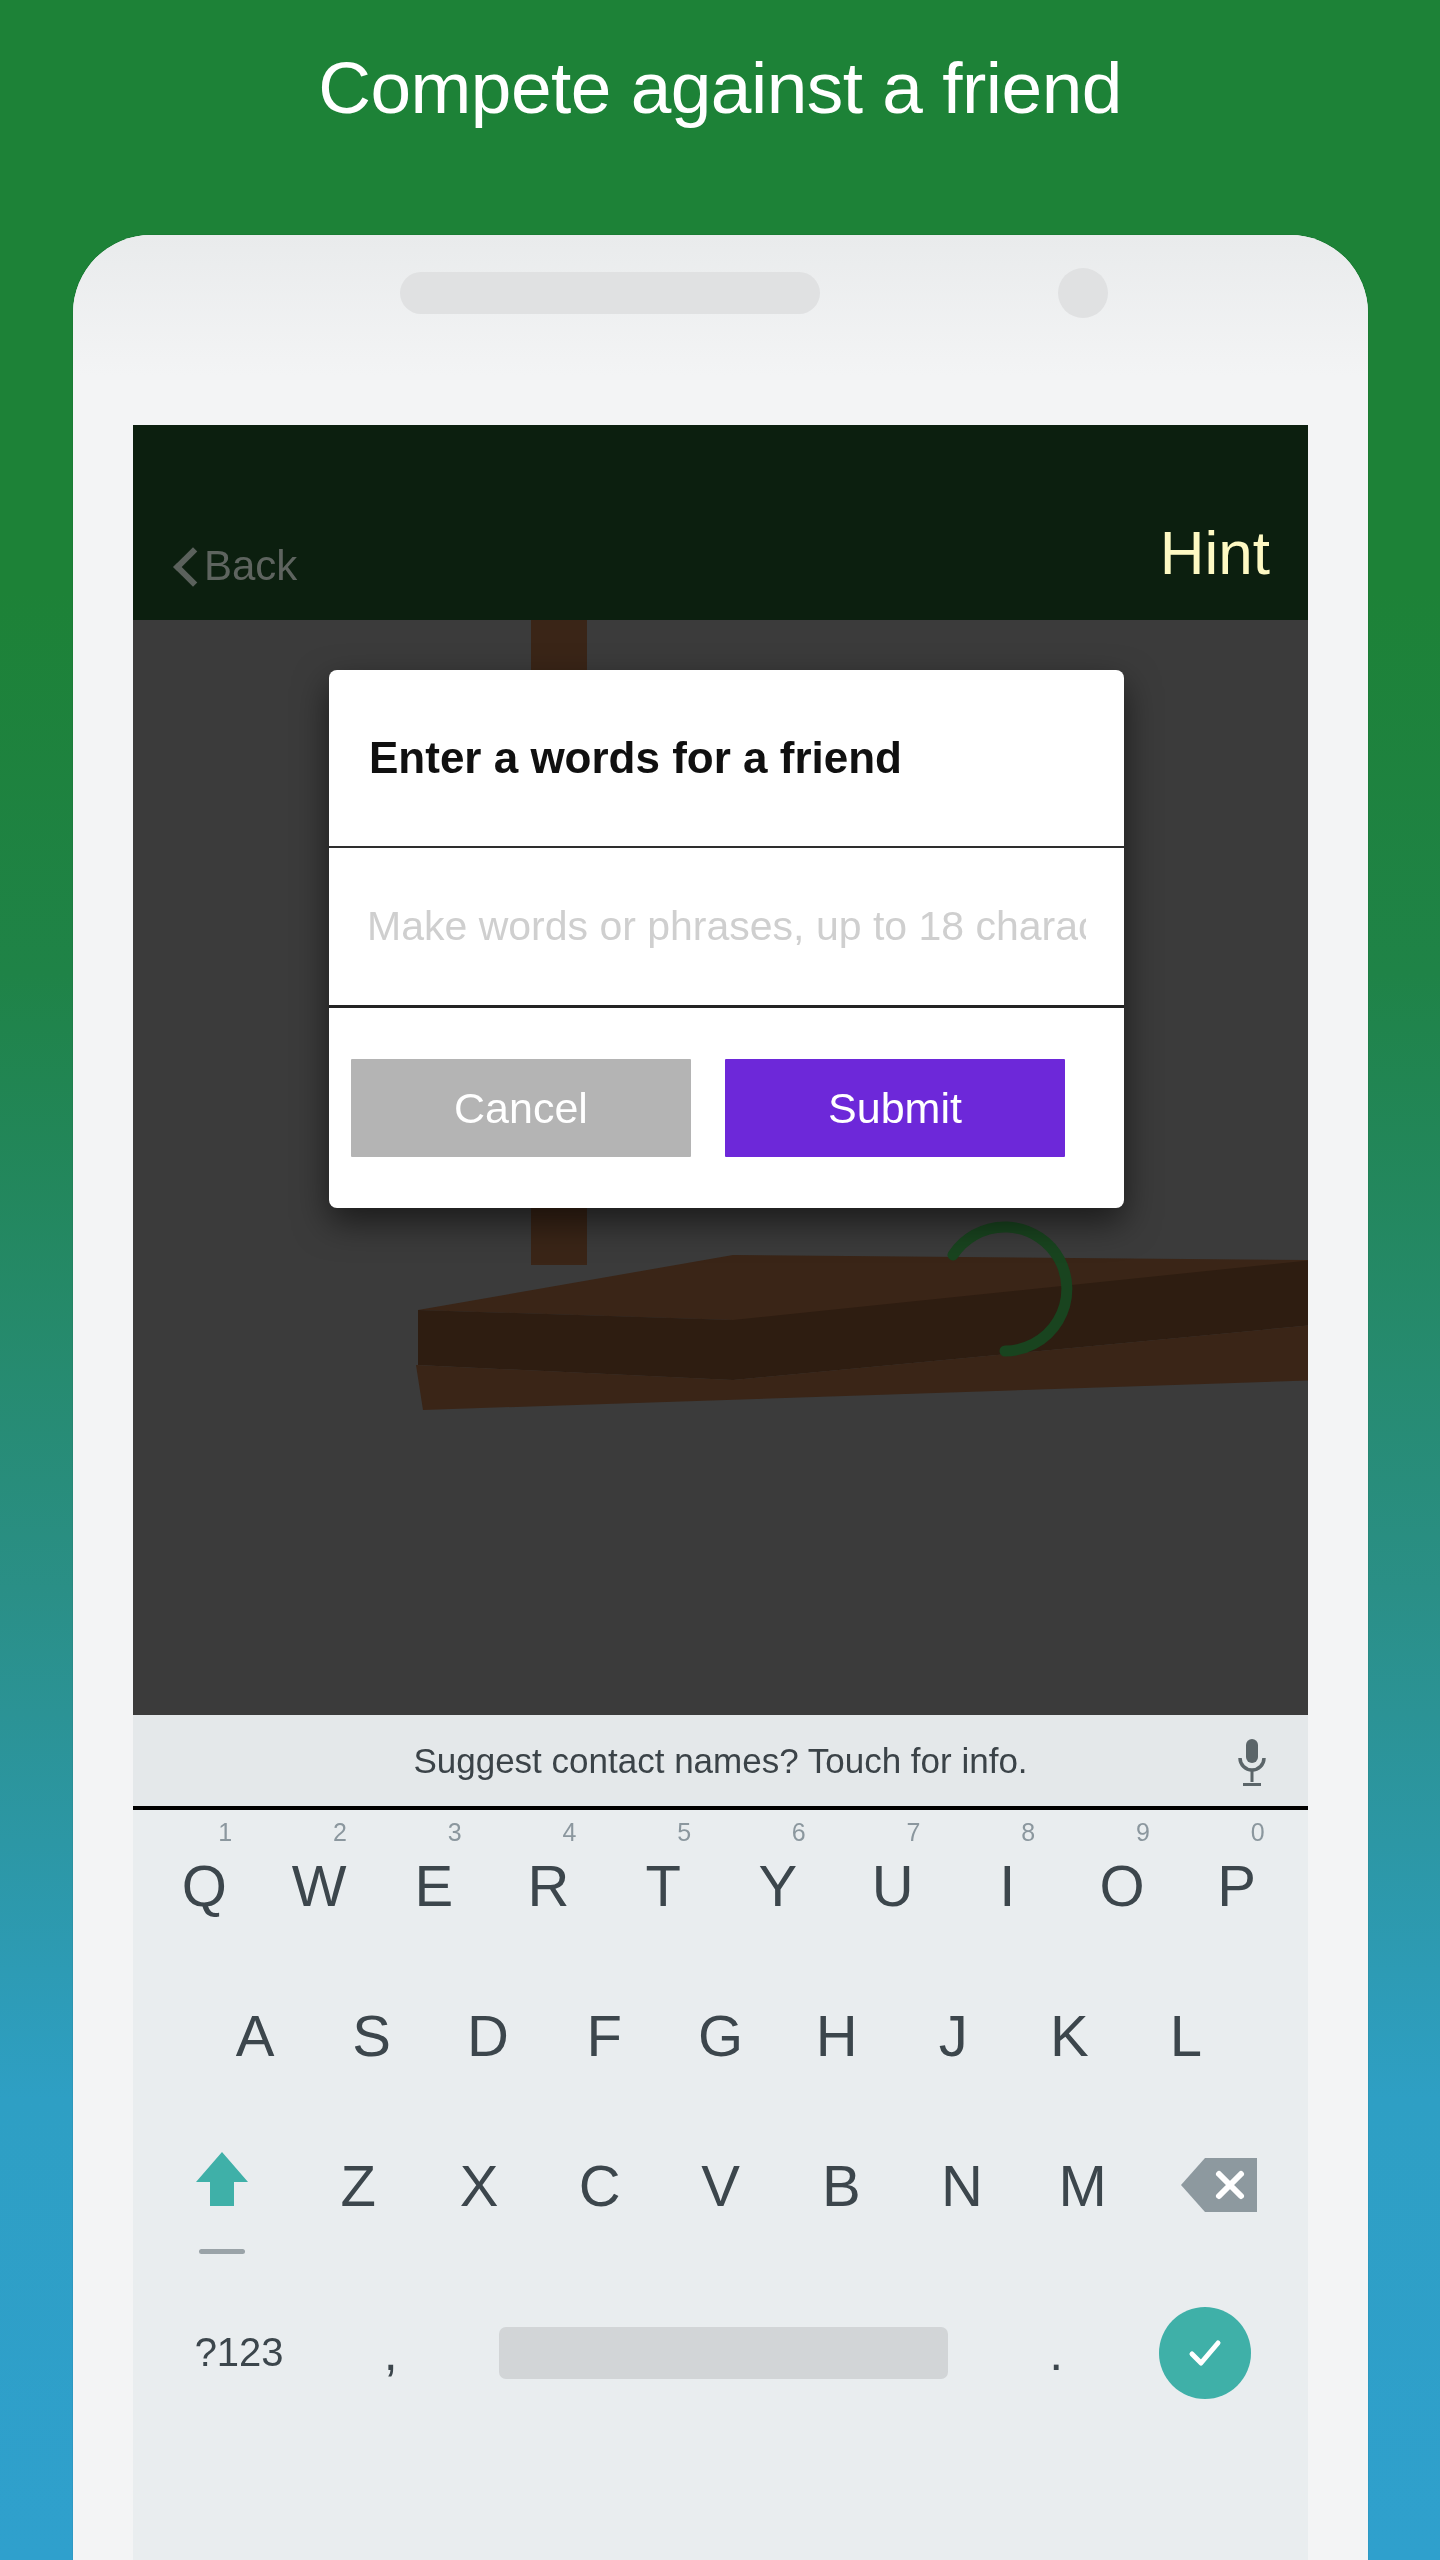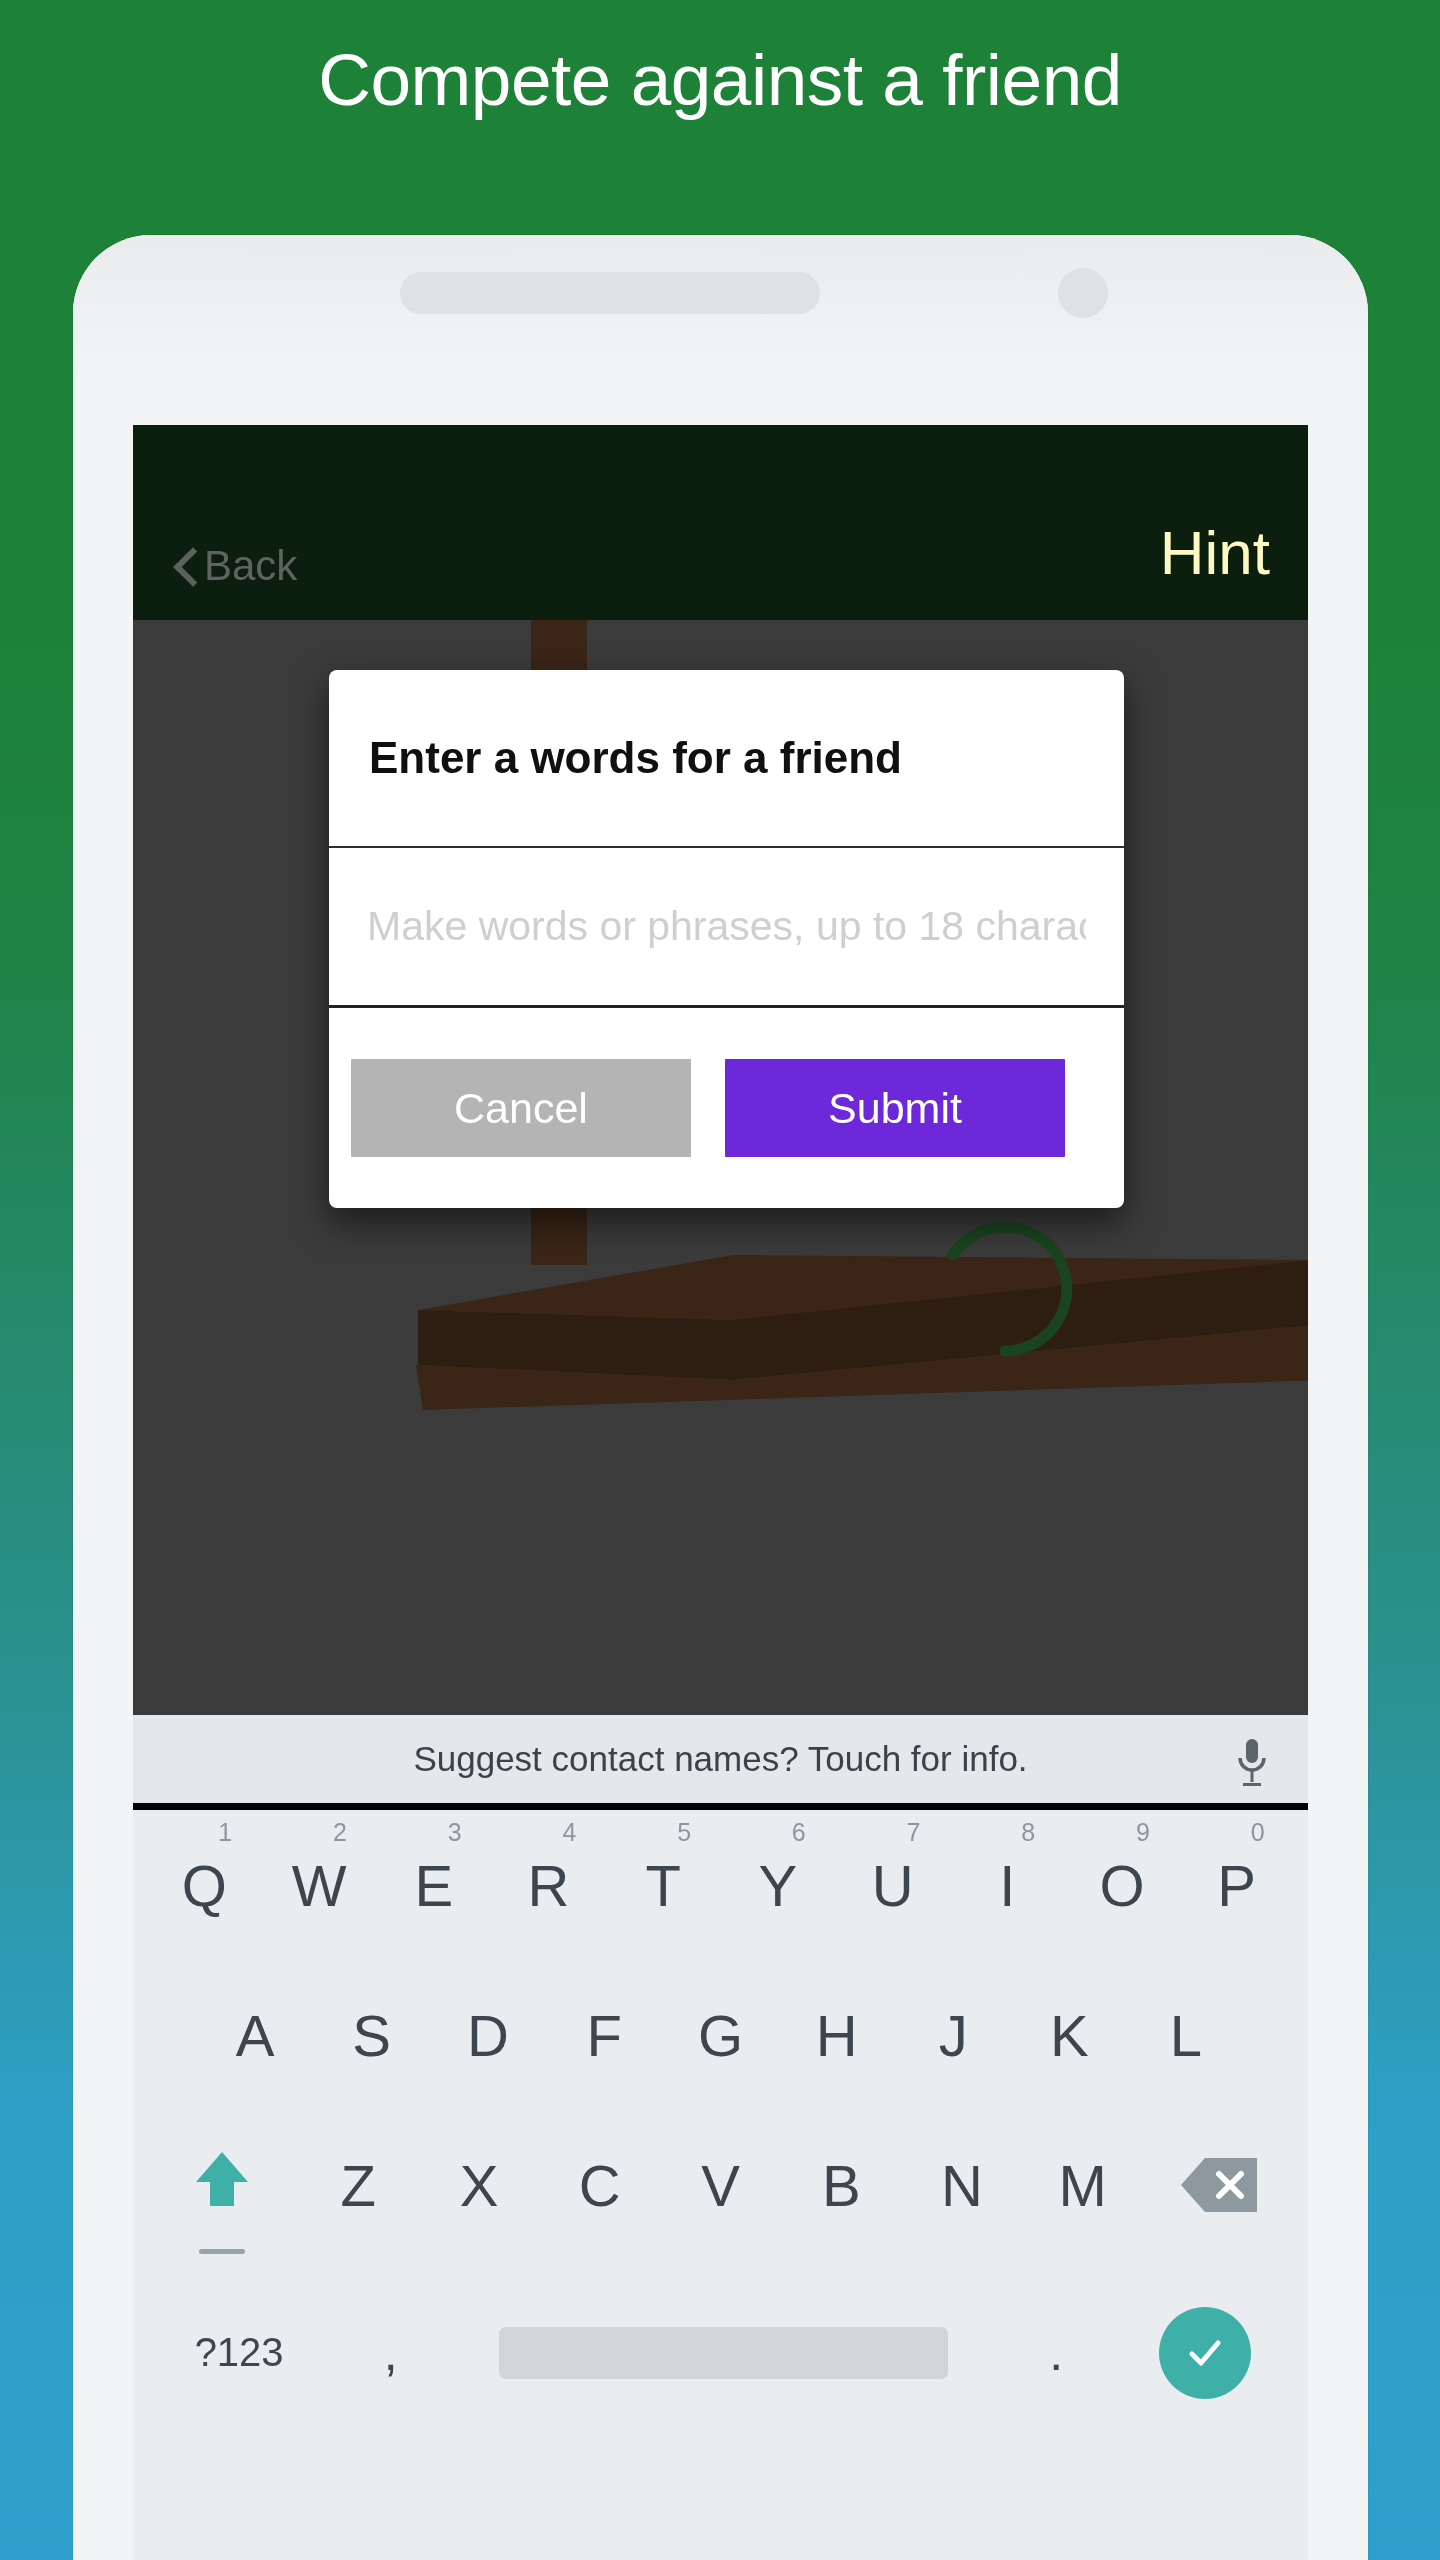--- a/index.html
+++ b/index.html
@@ -5,21 +5,21 @@
   * { margin:0; padding:0; box-sizing:border-box; }
   html,body { width:1440px; height:2560px; overflow:hidden; }
   body {
     font-family:"Liberation Sans", sans-serif;
     background:linear-gradient(180deg,#1d8237 0%,#1d8237 23%,#1f8347 38%,#2a8f86 62%,#2e9fc4 82%,#2fa0cd 100%);
     position:relative;
   }
 
   
   #headline{
-    position:absolute; top:4px; left:0; width:1440px; height:150px;
+    position:absolute; top:12px; left:0; width:1440px; height:150px;
     display:flex; align-items:center; justify-content:center;
     color:#ffffff; font-size:73px; font-weight:400; letter-spacing:-0.5px;
     white-space:nowrap;
   }
 
   
   #phone{
     position:absolute; left:73px; top:235px; width:1295px; height:2380px;
     background:#f3f4f5;
     border-radius:78px 78px 0 0;
@@ -100,21 +100,21 @@
   #submit-button{ background:#6d28d9; }
 
   
   #keyboard{
     position:absolute; left:0; top:1290px; width:1175px; height:845px;
     background:#e9edef;
   }
   #suggest-bar{
     height:95px; width:100%; background:#e4e8ea;
     display:flex; align-items:center; justify-content:center;
-    position:relative; border-bottom:7px solid #000000;
+    position:relative; border-bottom:4px solid #000000;
   }
   #suggest-text{ font-size:35px; color:#3b4348; }
   #mic-icon{ position:absolute; right:40px; top:22px; width:32px; height:52px; }
 
   .krow{ display:flex; align-items:center; width:100%; }
   #row1{ height:150px; padding:0 14px; }
   #row2{ height:150px; padding:0 64px; }
   #row3{ height:150px; padding:0 14px; }
   #row4{ height:185px; padding:0 14px; }
 

